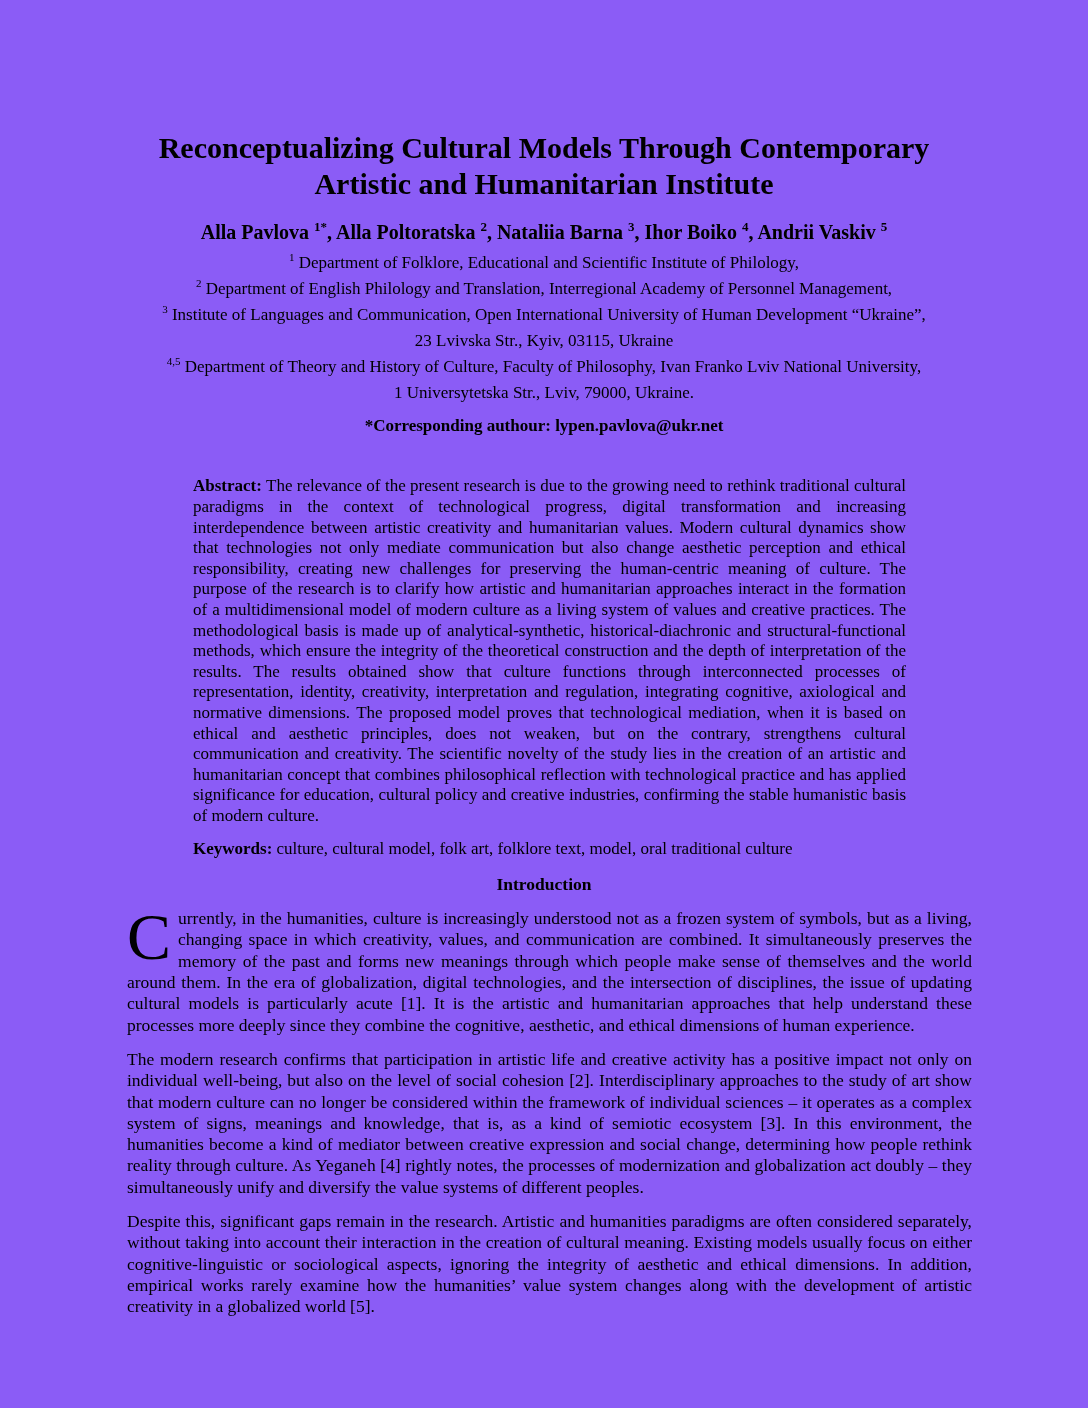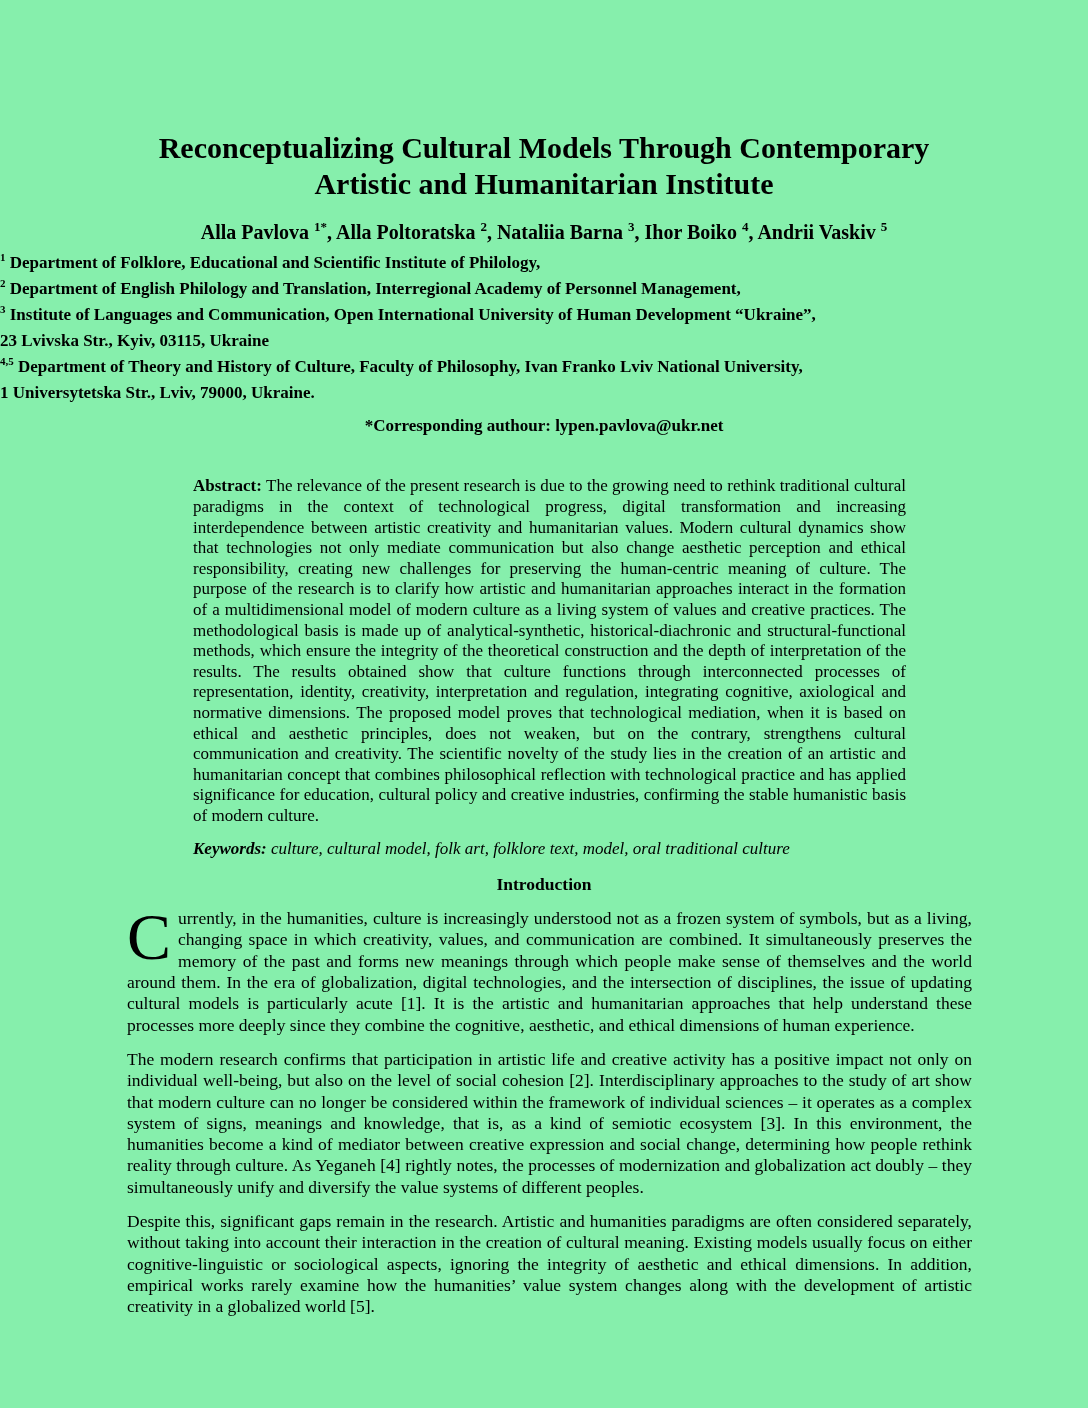--- a/index.html
+++ b/index.html
@@ -1,20 +1,20 @@
 <!DOCTYPE html>
 <html><head>
 <meta charset="utf-8">
 <style>
   html, body { margin: 0; padding: 0; background: #ffffff; }
   .page {
     position: relative;
     width: 1088px;
     height: 1408px;
-    background: #86efac;
+    background: #8b5cf6;
     color: #000000;
     font-family: "Liberation Serif", serif;
     overflow: hidden;
   }
   .title {
     padding-top: 130px;
     text-align: center;
     font-weight: bold;
     font-size: 30px;
     line-height: 36px;
@@ -22,44 +22,43 @@
   .authors {
     margin-top: 13px;
     text-align: center;
     font-weight: bold;
     font-size: 20px;
     line-height: 24px;
   }
   .authors sup { font-size: 13px; }
   .affiliations {
     margin-top: 3px;
+    text-align: center;
     font-size: 17px;
     line-height: 20.4px;
-    font-weight: bold;
   }
   .affiliations sup { font-size: 11px; }
   .corresponding {
     text-align: center;
     font-weight: bold;
     font-size: 17px;
     line-height: 20.4px;
     margin-top: 13px;
   }
   .abstract {
     margin: 40px 182px 0 193px;
     text-align: justify;
     font-size: 17px;
     line-height: 20.6px;
   }
   .abstract .label { font-weight: bold; }
   .keywords {
     margin: 12px 140px 0 193px;
     font-size: 17px;
     line-height: 20.6px;
-    font-style: italic;
   }
   .keywords .label { font-weight: bold; }
   .section-heading {
     margin-top: 15px;
     text-align: center;
     font-weight: bold;
     font-size: 17.5px;
     line-height: 21px;
   }
   .body-text {

